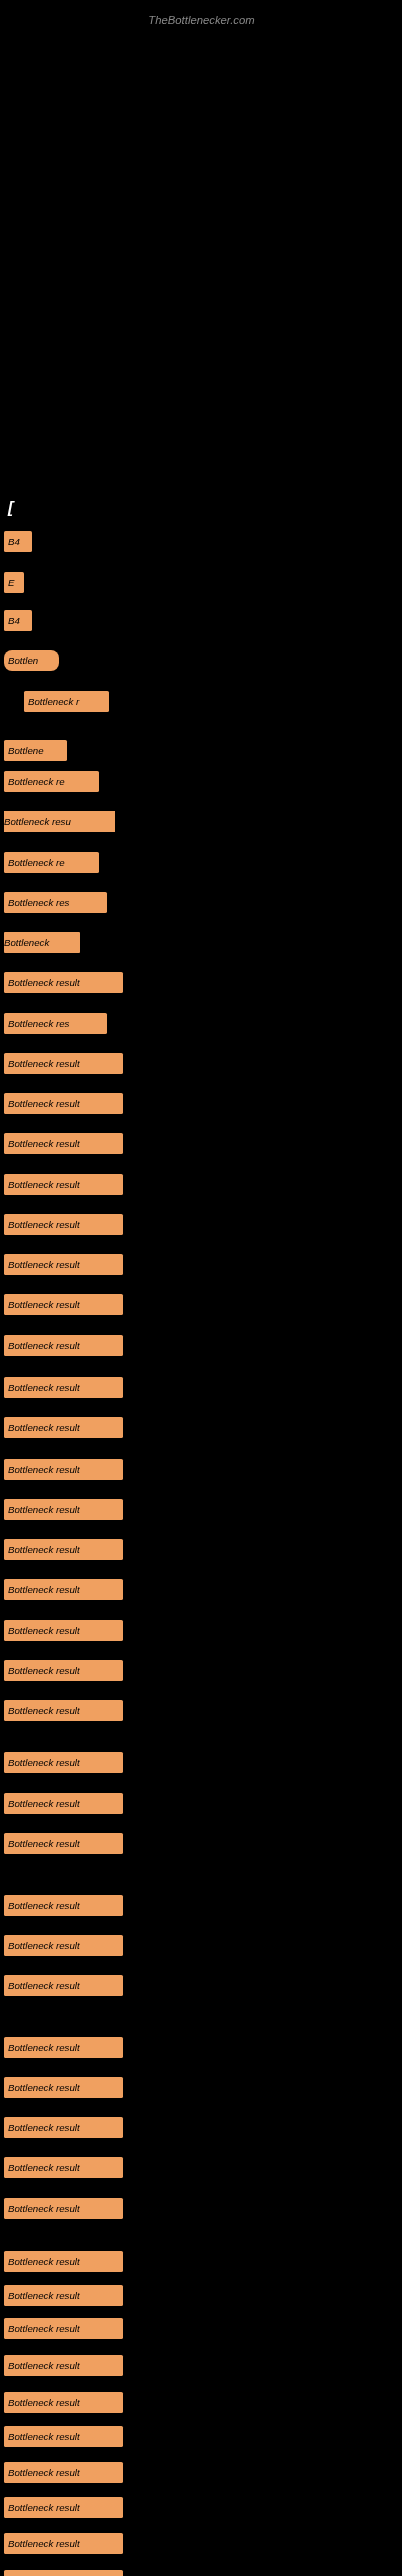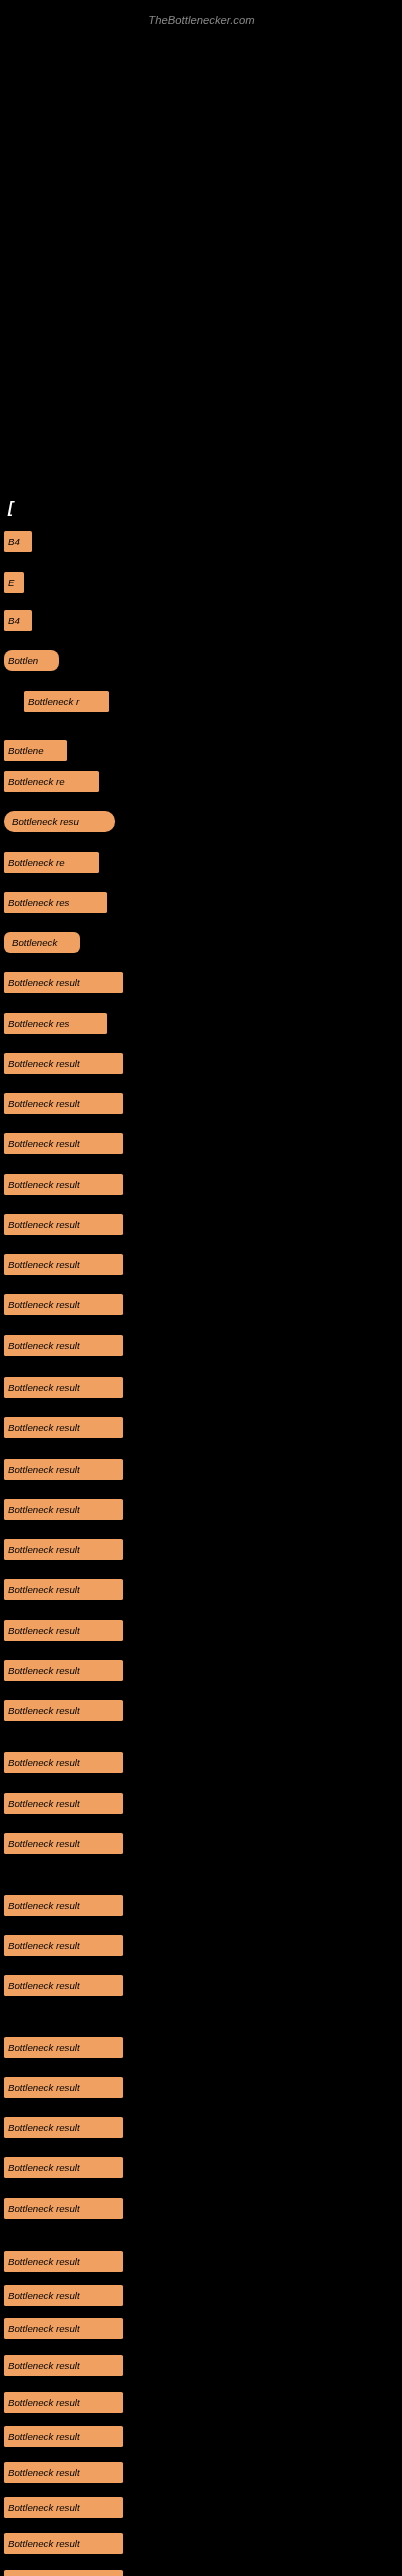--- a/index.html
+++ b/index.html
@@ -36,24 +36,24 @@
 <div style="position: absolute; top: 499px; left: 8px; color: #ffffff; font-size: 16px; font-weight: bold;">[</div>
 
 <div id="items-container">
     <div style="position: absolute; top: 531px; left: 4px; width: 28px; height: 21px; background-color: rgb(240, 160, 96); display: flex; align-items: center; padding-left: 4px; font-size: 9.7px; font-weight: 500; color: rgb(0, 0, 0); border-radius: 1.6px; overflow: hidden; white-space: nowrap;">B4</div>
     <div style="position: absolute; top: 572px; left: 4px; width: 20px; height: 21px; background-color: rgb(240, 160, 96); display: flex; align-items: center; padding-left: 4px; font-size: 9.7px; font-weight: 500; color: rgb(0, 0, 0); border-radius: 1.6px; overflow: hidden; white-space: nowrap;">E</div>
     <div style="position: absolute; top: 610px; left: 4px; width: 28px; height: 21px; background-color: rgb(240, 160, 96); display: flex; align-items: center; padding-left: 4px; font-size: 9.7px; font-weight: 500; color: rgb(0, 0, 0); border-radius: 1.6px; overflow: hidden; white-space: nowrap;">B4</div>
     <div style="position: absolute; top: 650px; left: 4px; width: 55px; height: 21px; background-color: rgb(240, 160, 96); display: flex; align-items: center; padding-left: 4px; font-size: 9.7px; font-weight: 500; color: rgb(0, 0, 0); border-radius: 8px; overflow: hidden; white-space: nowrap;">Bottlen</div>
     <div style="position: absolute; top: 691px; left: 4px; width: 85px; height: 21px; background-color: rgb(240, 160, 96); display: flex; align-items: center; padding-left: 4px; font-size: 9.7px; font-weight: 500; color: rgb(0, 0, 0); border-radius: 1.6px; overflow: hidden; white-space: nowrap; margin-left: 20px;">Bottleneck r</div>
     <div style="position: absolute; top: 731px; left: 4px; width: 63px; height: 21px; background-color: rgb(240, 160, 96); display: flex; align-items: center; padding-left: 4px; font-size: 9.7px; font-weight: 500; color: rgb(0, 0, 0); border-radius: 1.6px; overflow: hidden; white-space: nowrap; margin-top: 9px;">Bottlene</div>
     <div style="position: absolute; top: 771px; left: 4px; width: 95px; height: 21px; background-color: rgb(240, 160, 96); display: flex; align-items: center; padding-left: 4px; font-size: 9.7px; font-weight: 500; color: rgb(0, 0, 0); border-radius: 1.6px; overflow: hidden; white-space: nowrap;">Bottleneck re</div>
-    <div style="position: absolute; top: 811px; left: 4px; width: 111px; height: 21px; background-color: rgb(240, 160, 96); display: flex; align-items: center; padding-left: 8px; font-size: 9.7px; font-weight: 500; color: rgb(0, 0, 0); border-radius: 10px; overflow: hidden; white-space: nowrap;">Bottleneck resu</div>
+    <div style="position: absolute; top: 811px; left: 4px; width: 111px; height: 21px; background-color: rgb(240, 160, 96); display: flex; align-items: center; padding-left: 0; font-size: 9.7px; font-weight: 500; color: rgb(0, 0, 0); border-radius: 0; overflow: hidden; white-space: nowrap;">Bottleneck resu</div>
     <div style="position: absolute; top: 852px; left: 4px; width: 95px; height: 21px; background-color: rgb(240, 160, 96); display: flex; align-items: center; padding-left: 4px; font-size: 9.7px; font-weight: 500; color: rgb(0, 0, 0); border-radius: 1.6px; overflow: hidden; white-space: nowrap;">Bottleneck re</div>
     <div style="position: absolute; top: 892px; left: 4px; width: 103px; height: 21px; background-color: rgb(240, 160, 96); display: flex; align-items: center; padding-left: 4px; font-size: 9.7px; font-weight: 500; color: rgb(0, 0, 0); border-radius: 1.6px; overflow: hidden; white-space: nowrap;">Bottleneck res</div>
-    <div style="position: absolute; top: 932px; left: 4px; width: 76px; height: 21px; background-color: rgb(240, 160, 96); display: flex; align-items: center; padding-left: 8px; font-size: 9.7px; font-weight: 500; color: rgb(0, 0, 0); border-radius: 6px; overflow: hidden; white-space: nowrap;">Bottleneck</div>
+    <div style="position: absolute; top: 932px; left: 4px; width: 76px; height: 21px; background-color: rgb(240, 160, 96); display: flex; align-items: center; padding-left: 0; font-size: 9.7px; font-weight: 500; color: rgb(0, 0, 0); border-radius: 1px; overflow: hidden; white-space: nowrap;">Bottleneck</div>
     <div style="position: absolute; top: 972px; left: 4px; width: 119px; height: 21px; background-color: rgb(240, 160, 96); display: flex; align-items: center; padding-left: 4px; font-size: 9.7px; font-weight: 500; color: rgb(0, 0, 0); border-radius: 1.6px; overflow: hidden; white-space: nowrap;">Bottleneck result</div>
     <div style="position: absolute; top: 1013px; left: 4px; width: 103px; height: 21px; background-color: rgb(240, 160, 96); display: flex; align-items: center; padding-left: 4px; font-size: 9.7px; font-weight: 500; color: rgb(0, 0, 0); border-radius: 1.6px; overflow: hidden; white-space: nowrap;">Bottleneck res</div>
     <div style="position: absolute; top: 1053px; left: 4px; width: 119px; height: 21px; background-color: rgb(240, 160, 96); display: flex; align-items: center; padding-left: 4px; font-size: 9.7px; font-weight: 500; color: rgb(0, 0, 0); border-radius: 1.6px; overflow: hidden; white-space: nowrap;">Bottleneck result</div>
     <div style="position: absolute; top: 1093px; left: 4px; width: 119px; height: 21px; background-color: rgb(240, 160, 96); display: flex; align-items: center; padding-left: 4px; font-size: 9.7px; font-weight: 500; color: rgb(0, 0, 0); border-radius: 1.6px; overflow: hidden; white-space: nowrap;">Bottleneck result</div>
     <div style="position: absolute; top: 1133px; left: 4px; width: 119px; height: 21px; background-color: rgb(240, 160, 96); display: flex; align-items: center; padding-left: 4px; font-size: 9.7px; font-weight: 500; color: rgb(0, 0, 0); border-radius: 1.6px; overflow: hidden; white-space: nowrap;">Bottleneck result</div>
     <div style="position: absolute; top: 1174px; left: 4px; width: 119px; height: 21px; background-color: rgb(240, 160, 96); display: flex; align-items: center; padding-left: 4px; font-size: 9.7px; font-weight: 500; color: rgb(0, 0, 0); border-radius: 1.6px; overflow: hidden; white-space: nowrap;">Bottleneck result</div>
     <div style="position: absolute; top: 1214px; left: 4px; width: 119px; height: 21px; background-color: rgb(240, 160, 96); display: flex; align-items: center; padding-left: 4px; font-size: 9.7px; font-weight: 500; color: rgb(0, 0, 0); border-radius: 1.6px; overflow: hidden; white-space: nowrap;">Bottleneck result</div>
     <div style="position: absolute; top: 1254px; left: 4px; width: 119px; height: 21px; background-color: rgb(240, 160, 96); display: flex; align-items: center; padding-left: 4px; font-size: 9.7px; font-weight: 500; color: rgb(0, 0, 0); border-radius: 1.6px; overflow: hidden; white-space: nowrap;">Bottleneck result</div>
     <div style="position: absolute; top: 1294px; left: 4px; width: 119px; height: 21px; background-color: rgb(240, 160, 96); display: flex; align-items: center; padding-left: 4px; font-size: 9.7px; font-weight: 500; color: rgb(0, 0, 0); border-radius: 1.6px; overflow: hidden; white-space: nowrap;">Bottleneck result</div>
     <div style="position: absolute; top: 1335px; left: 4px; width: 119px; height: 21px; background-color: rgb(240, 160, 96); display: flex; align-items: center; padding-left: 4px; font-size: 9.7px; font-weight: 500; color: rgb(0, 0, 0); border-radius: 1.6px; overflow: hidden; white-space: nowrap;">Bottleneck result</div>

